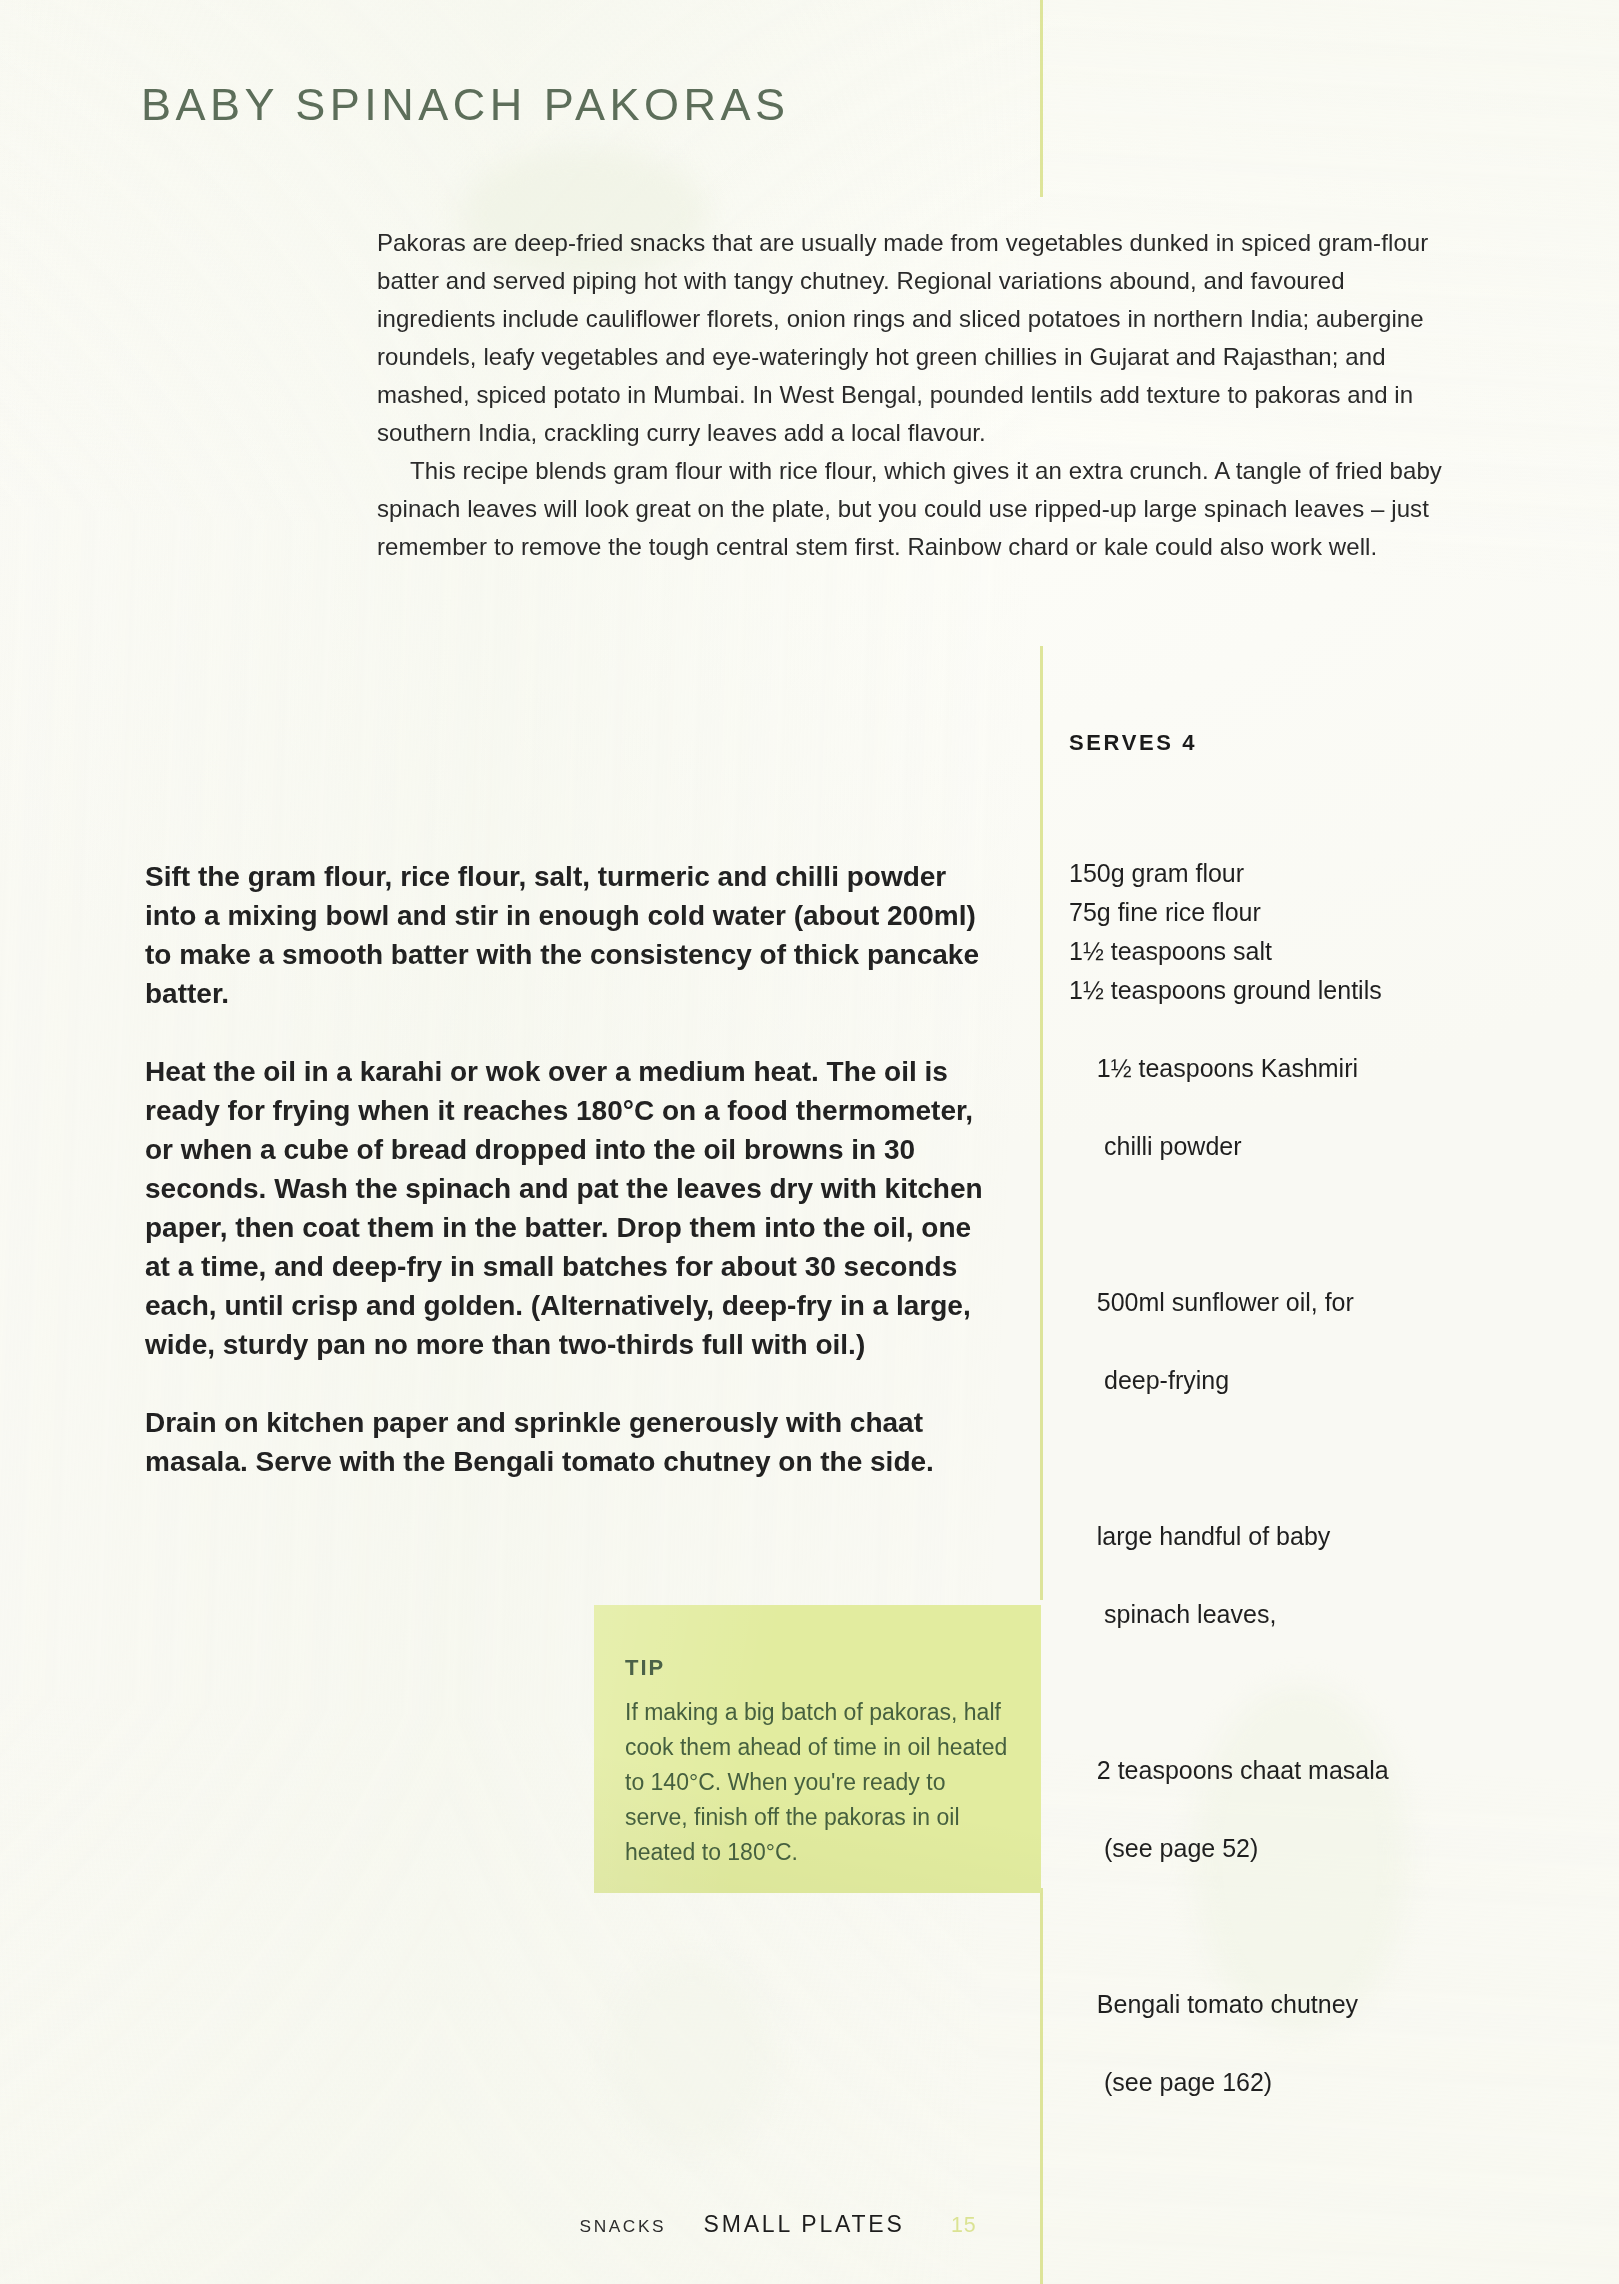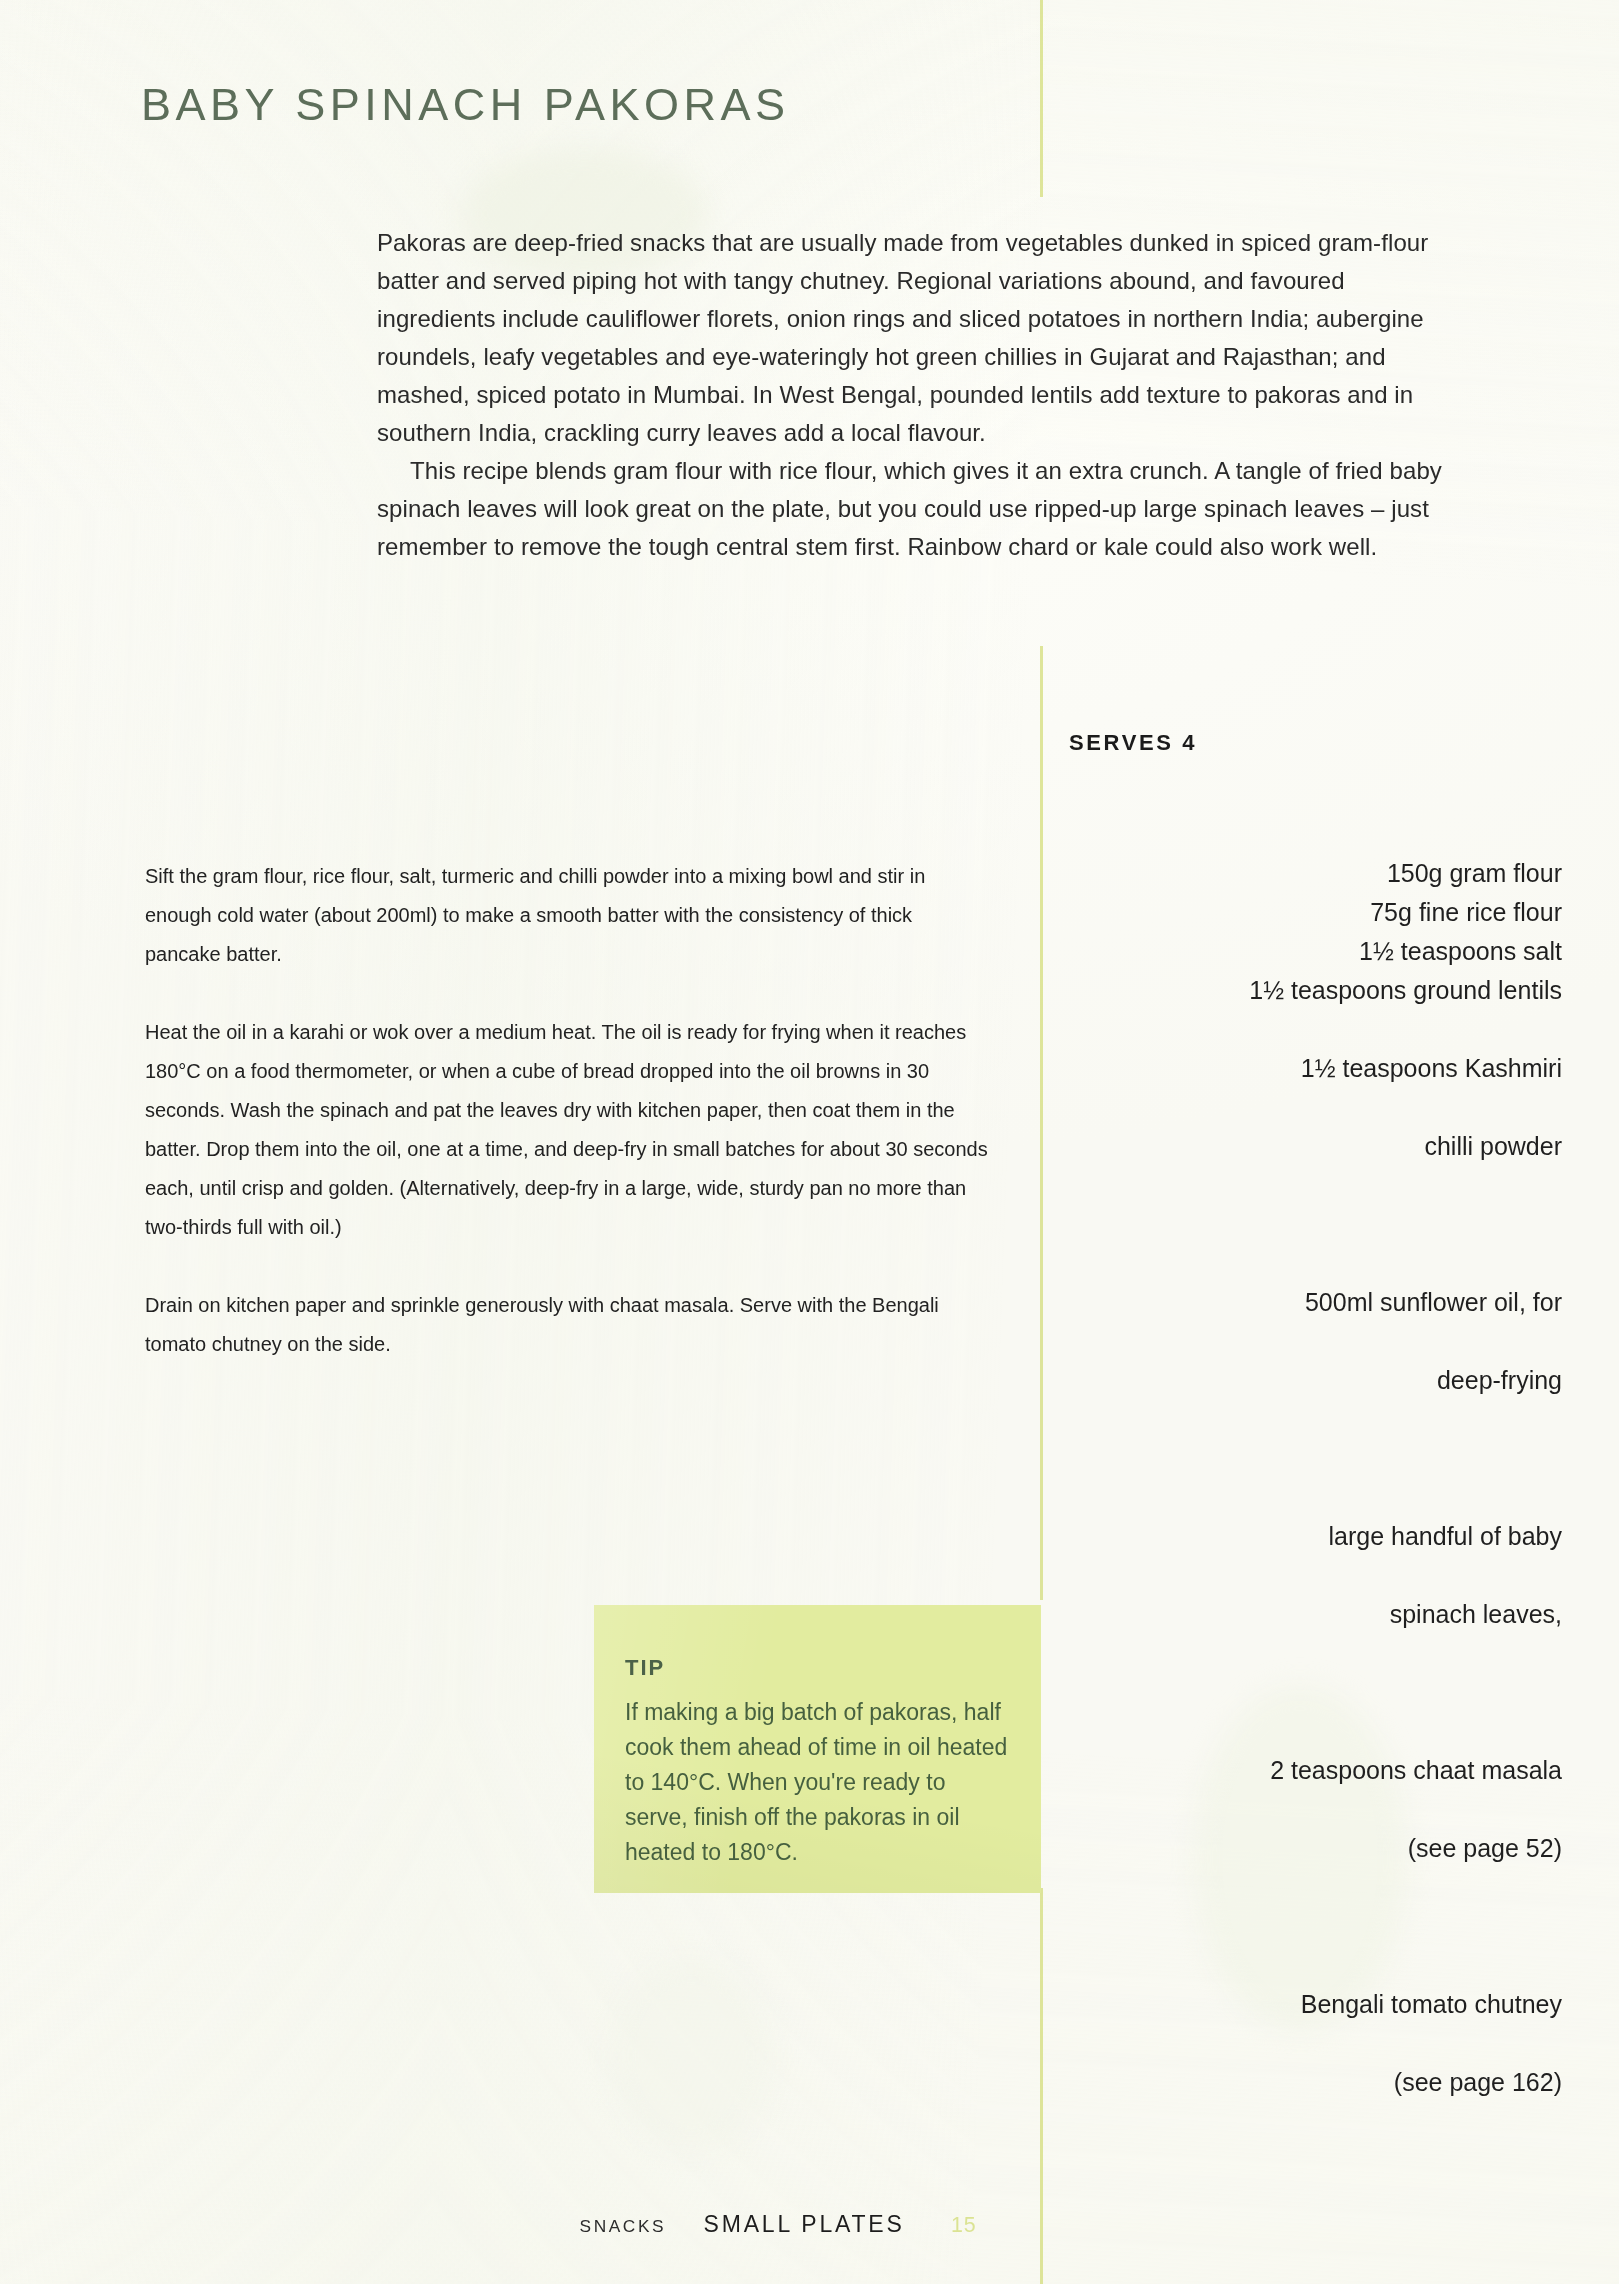--- a/index.html
+++ b/index.html
@@ -96,34 +96,33 @@
     position: absolute;
     left: 1069px;
     top: 854px;
     width: 493px;
     font-size: 25px;
     line-height: 39px;
     font-weight: 300;
     color: #1f1f1f;
     list-style: none;
     z-index: 3;
-    text-align: right;
   }
   .ingredients li { white-space: pre-wrap; }
   .ingredients li .cont { display: block; padding-left: 35px; }
 
   
   .method {
     position: absolute;
     left: 145px;
     top: 857px;
     width: 847px;
-    font-size: 20px;
+    font-size: 28px;
     line-height: 39px;
-    font-weight: 400;
+    font-weight: 700;
     color: #222222;
     z-index: 3;
   }
   .method p { margin-bottom: 39px; }
   .method p:last-child { margin-bottom: 0; }
 
   
   .tip-box {
     position: absolute;
     left: 594px;

